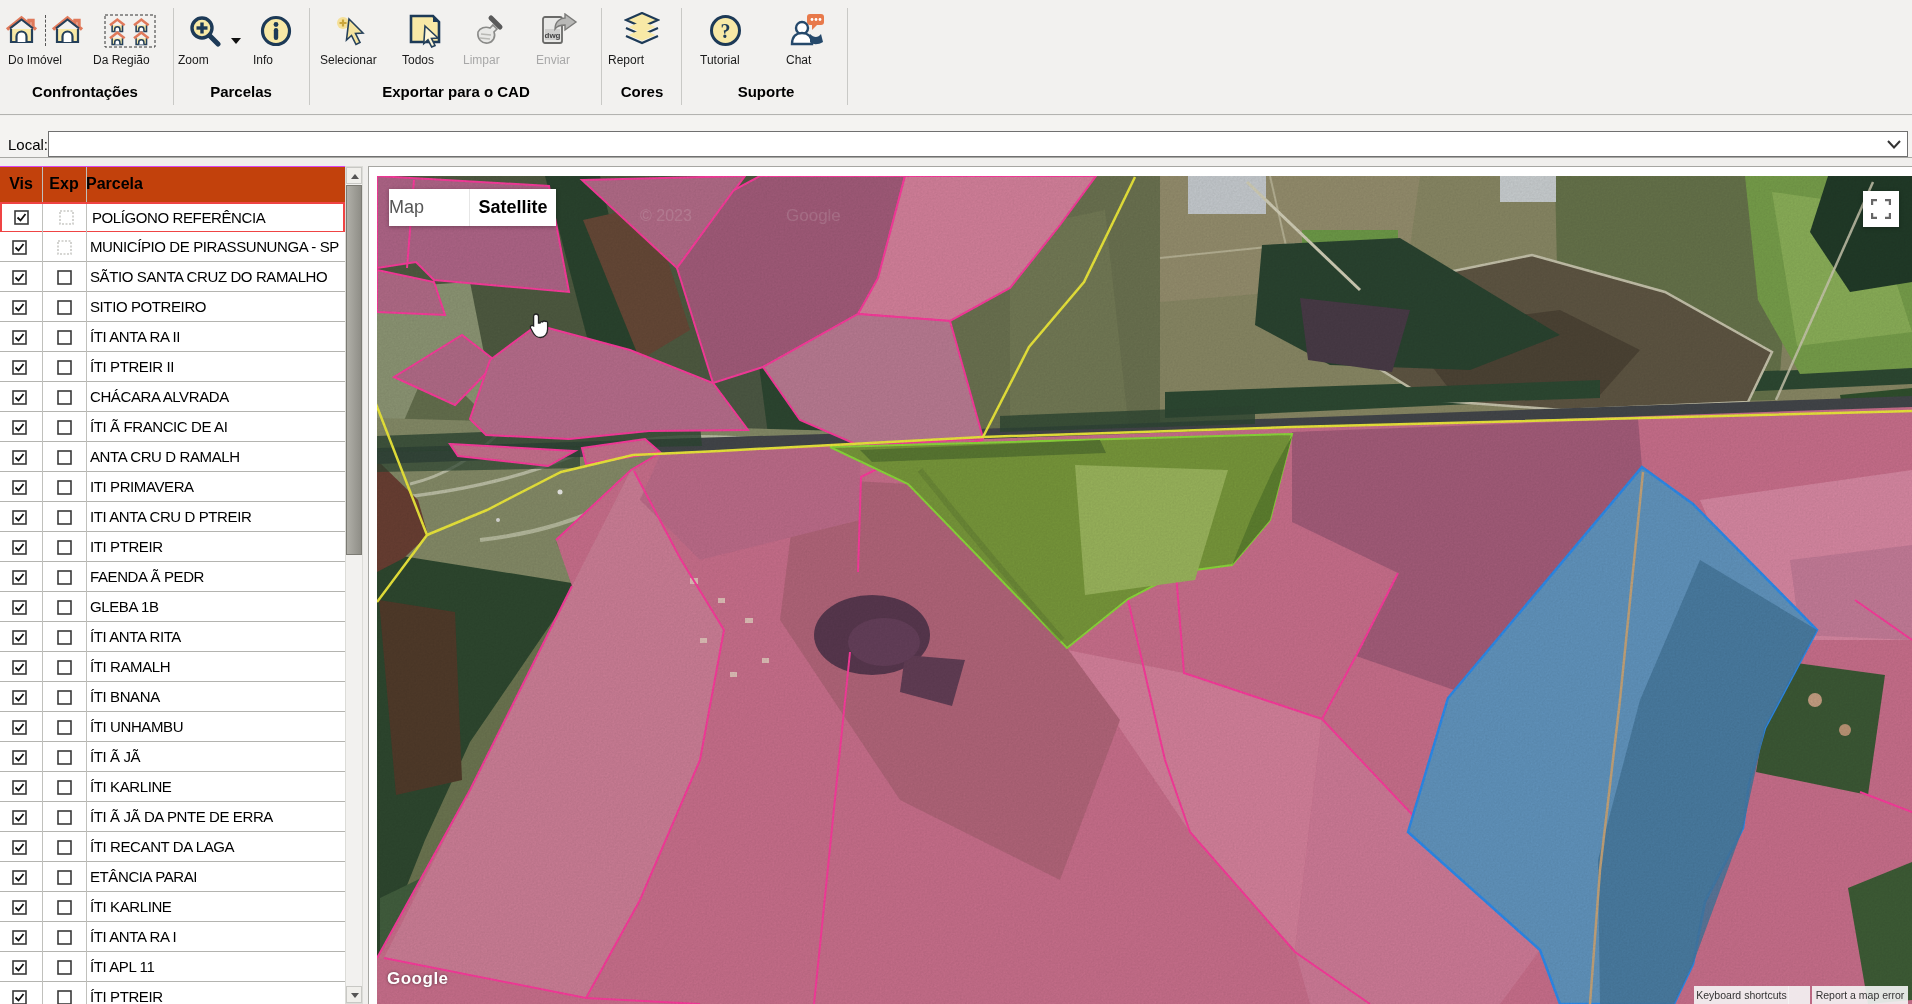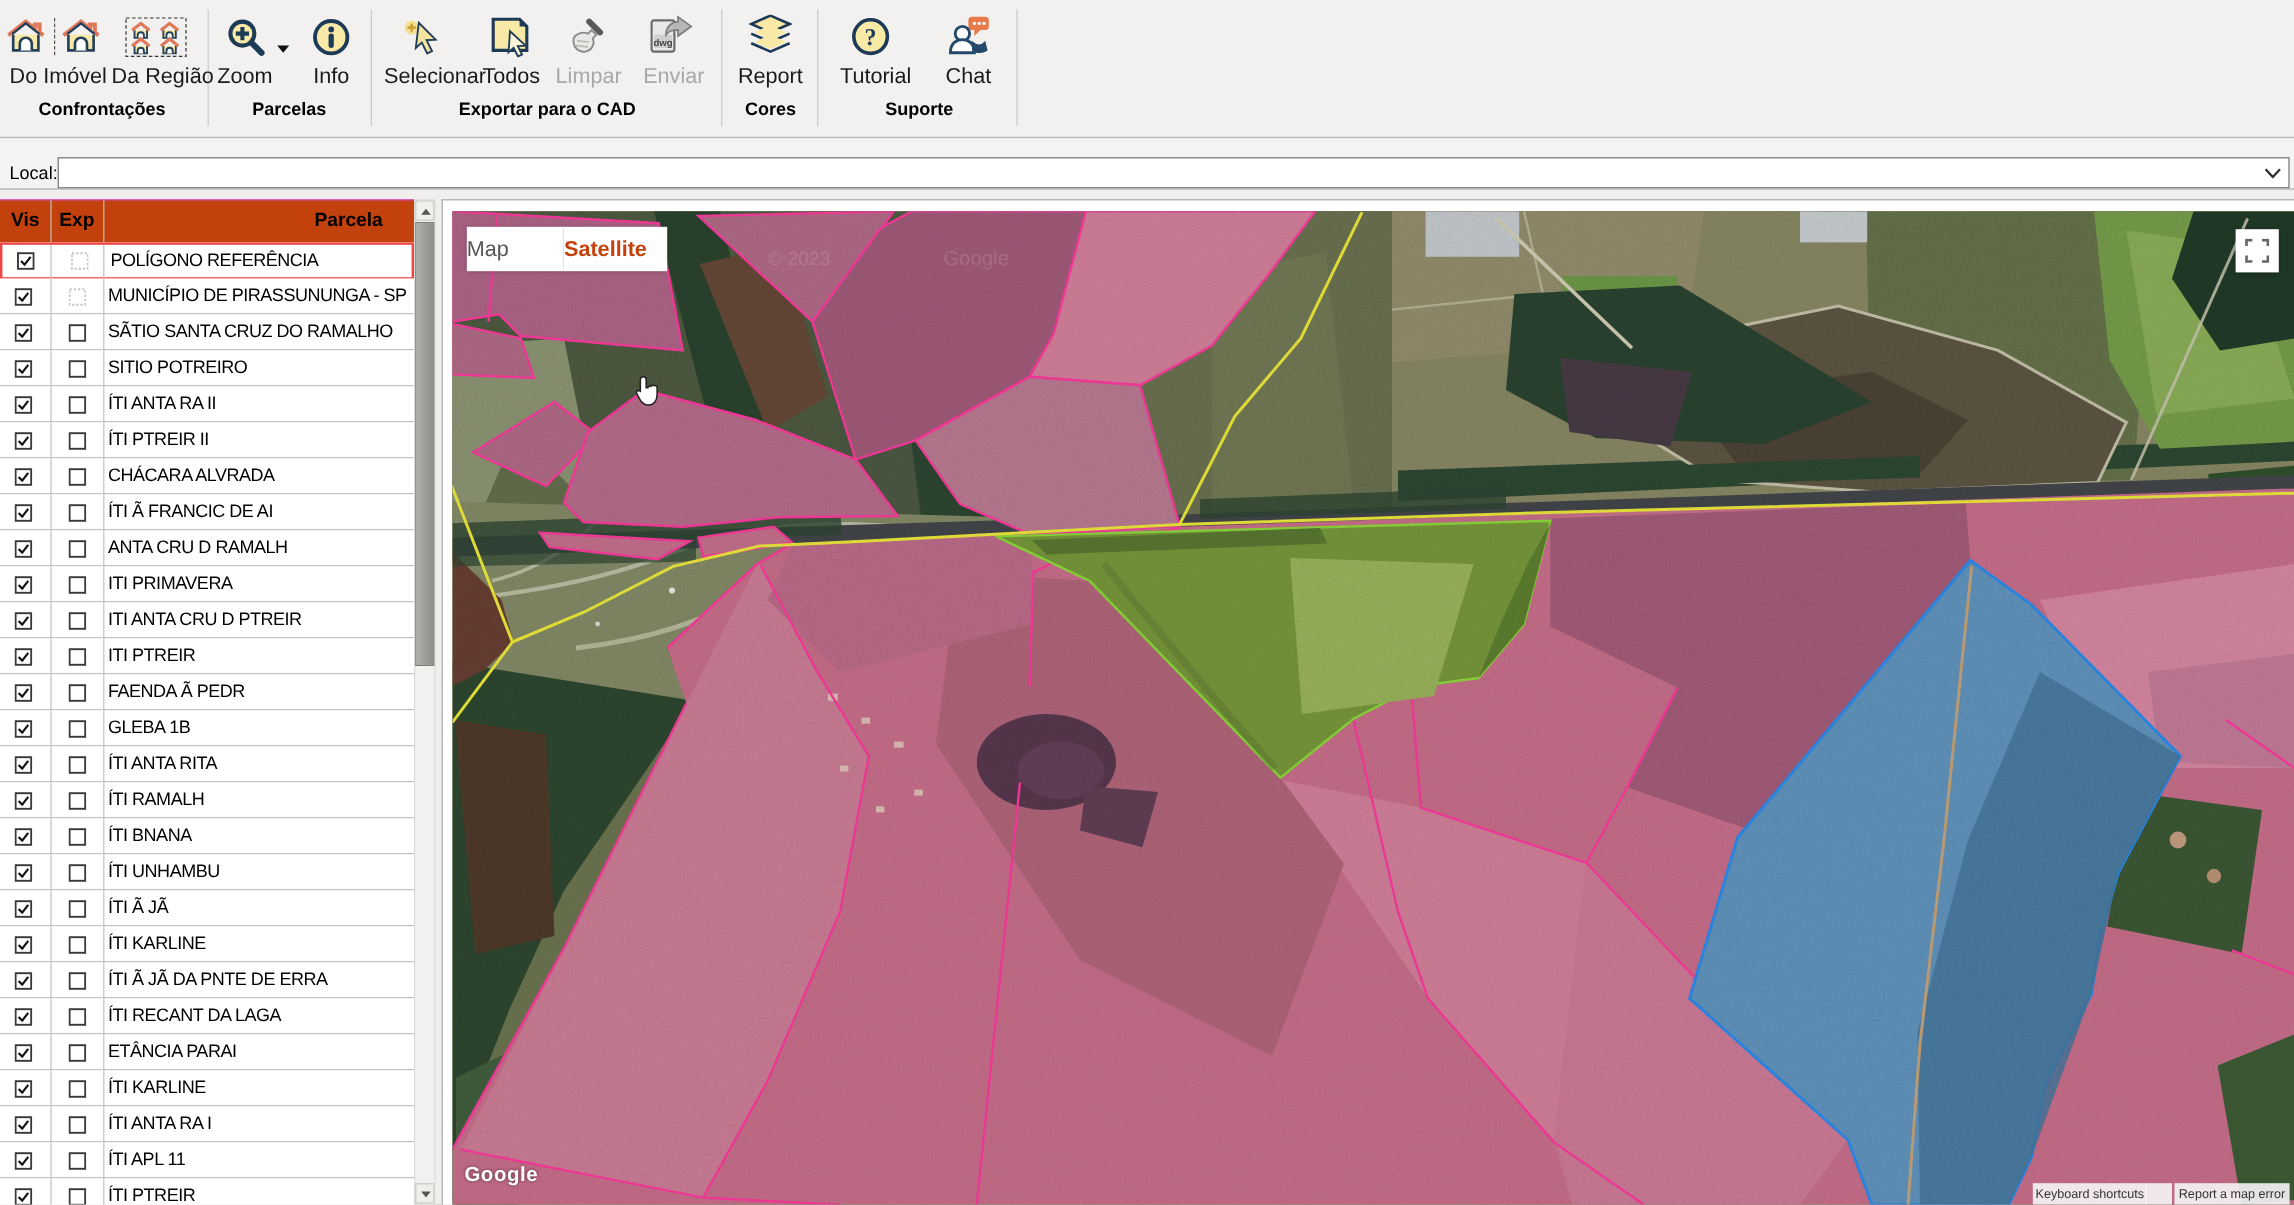--- a/index.html
+++ b/index.html
@@ -1,17 +1,17 @@
 <!DOCTYPE html>
 <html><head><meta charset="utf-8"><style>
 *{margin:0;padding:0;box-sizing:border-box}
 html,body{width:1912px;height:1004px;overflow:hidden}
 body{position:relative;font-family:"Liberation Sans",sans-serif;background:#f0efed}
 .abs{position:absolute}
-.lbl{position:absolute;font-size:18px;color:#1a1a1a;text-align:center;white-space:nowrap}
+.lbl{position:absolute;font-size:12px;color:#1a1a1a;white-space:nowrap}
 .lbl.dis{color:#a8a8a8}
 .cap{position:absolute;font-size:15px;font-weight:bold;color:#000000;text-align:center;white-space:nowrap}
 .sep{position:absolute;top:8px;width:1px;height:97px;background:#c9c9c6}
 .hdr{font-weight:bold;font-size:16px;color:#000}
 .row{position:absolute;left:0;width:345px;height:30px;background:#fff}
 .rline{border-bottom:1px solid #b4b4b0}
 .rtxt{position:absolute;left:90px;top:6px;font-size:15px;color:#000;white-space:nowrap;letter-spacing:-0.4px}
 .vline{position:absolute;top:0;width:1px;height:30px;background:#c0c0bc}
 </style></head><body>
 
@@ -153,21 +153,21 @@
         <path d="M1 1 L7 7.5 L13 1" fill="none" stroke="#333" stroke-width="2"></path>
       </svg>
   </div>
 </div>
 
 <div id="table" class="abs" style="left:0;top:166px;width:345px;height:838px;background:#fff;overflow:hidden">
 
   <div class="abs" style="left:0;top:0;width:345px;height:36px;background:#c2410c;border-top:1px solid #d946ef">
     <div class="abs hdr" style="left:0;top:8px;width:42px;text-align:center">Vis</div>
     <div class="abs hdr" style="left:42px;top:8px;width:44px;text-align:center">Exp</div>
-    <div class="abs hdr" style="left:86px;top:8px;width:233px;text-align:right">Parcela</div>
+    <div class="abs hdr" style="left:86px;top:8px;width:233px;text-align:left">Parcela</div>
     <div class="vline" style="left:42px;height:36px"></div>
     <div class="vline" style="left:86px;height:36px"></div>
   </div>
   <div id="rows" class="abs" style="left:0;top:36px;width:345px">
 <div class="row rline" style="top:0px;border:2px solid #ef4444;height:31px">
 <svg style="position:absolute;left:12px;top:6px" width="15" height="15" viewBox="0 0 15 15">
           <rect x="1" y="1" width="13" height="13" fill="#fff" stroke="#3a3a3a" stroke-width="1.6"></rect>
           <path d="M3.5 7.5 L6.5 10.5 L11.5 4" fill="none" stroke="#111" stroke-width="1.8"></path>
         </svg>
 <svg style="position:absolute;left:57px;top:6px" width="15" height="15" viewBox="0 0 15 15">
@@ -635,21 +635,21 @@
       <polyline points="1135,177 1084,282 1029,347 983,437"></polyline>
     </g>
     <text x="640" y="221" font-size="16" fill="#ffffff" opacity="0.15" font-family="Liberation Sans">© 2023</text>
     <text x="786" y="221" font-size="17" fill="#ffffff" opacity="0.15" font-family="Liberation Sans">Google</text>
     <rect x="377" y="176" width="1535" height="828" filter="url(#grain)" opacity="0.10"></rect>
   </svg>
   
   <div class="abs" style="left:12px;top:13px;width:167px;height:37px;background:#fff;box-shadow:0 1px 4px rgba(0,0,0,.3);font-size:18px">
     <div class="abs" style="left:0;top:0;width:80px;height:37px;line-height:37px;text-align:left;color:#565656">Map</div>
     <div class="abs" style="left:80px;top:0;width:1px;height:37px;background:#e6e6e6"></div>
-    <div class="abs" style="left:81px;top:0;width:86px;height:37px;line-height:37px;color:#c2410c;font-weight:bold">Satellite</div>
+    <div class="abs" style="left:81px;top:0;width:86px;height:37px;line-height:37px;text-align:center;color:#000000;font-weight:bold">Satellite</div>
   </div>
   
   <div class="abs" style="left:1486px;top:15px;width:36px;height:36px;background:#fff;box-shadow:0 1px 4px rgba(0,0,0,.3)">
     <svg style="position:absolute;left:8px;top:8px" width="20" height="20" viewBox="0 0 20 20">
         <path d="M1 6 V1 H6 M14 1 H19 V6 M19 14 V19 H14 M6 19 H1 V14" fill="none" stroke="#666" stroke-width="2.4"></path>
       </svg>
   </div>
   
   <svg class="abs" style="left:152px;top:137px" width="22" height="26" viewBox="0 0 22 26">
     <path d="M7 1 C8.5 1 9.5 2 9.5 3.5 L9.5 10 L11 10 C11.3 8.8 12.6 8.4 13.6 8.9 C14 7.9 15.5 7.7 16.3 8.4 C17.2 8 18.6 8.6 18.6 10 L18.6 16 C18.6 21 15.5 24.5 11.5 24.5 C8 24.5 6 23 4.3 20 L1.6 15 C0.8 13.6 2.2 12 3.8 12.6 L4.6 13 L4.6 3.5 C4.6 2 5.5 1 7 1 Z" fill="#fff" stroke="#222" stroke-width="1.3"></path>

